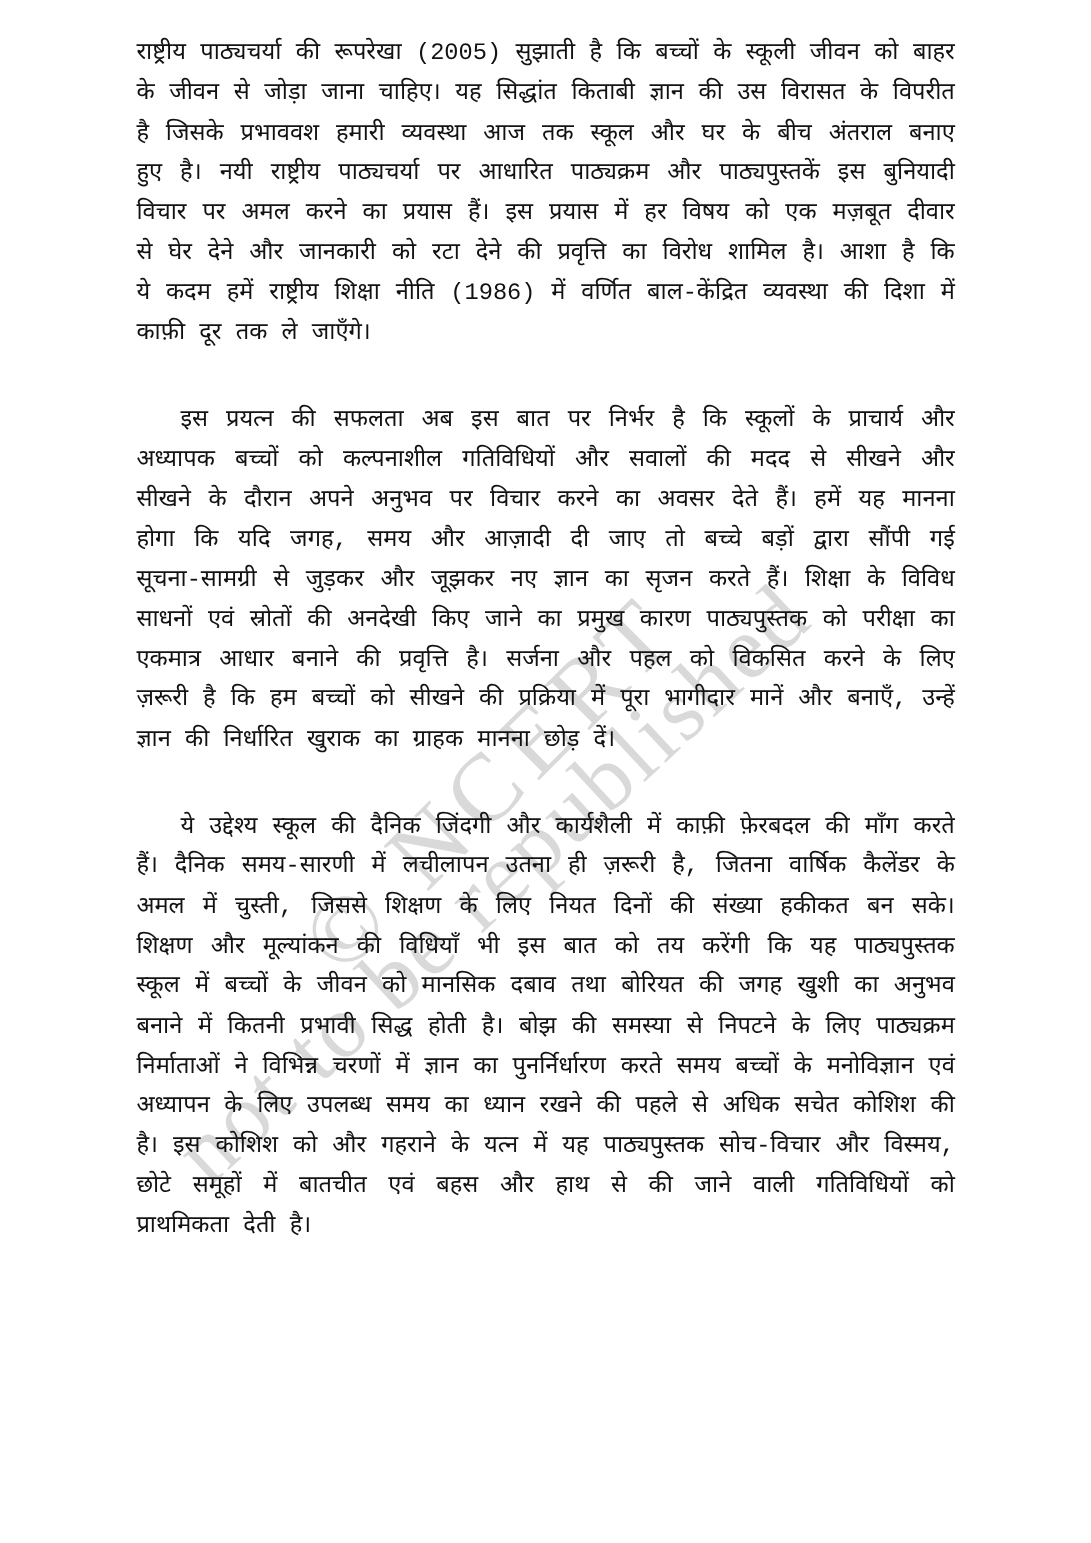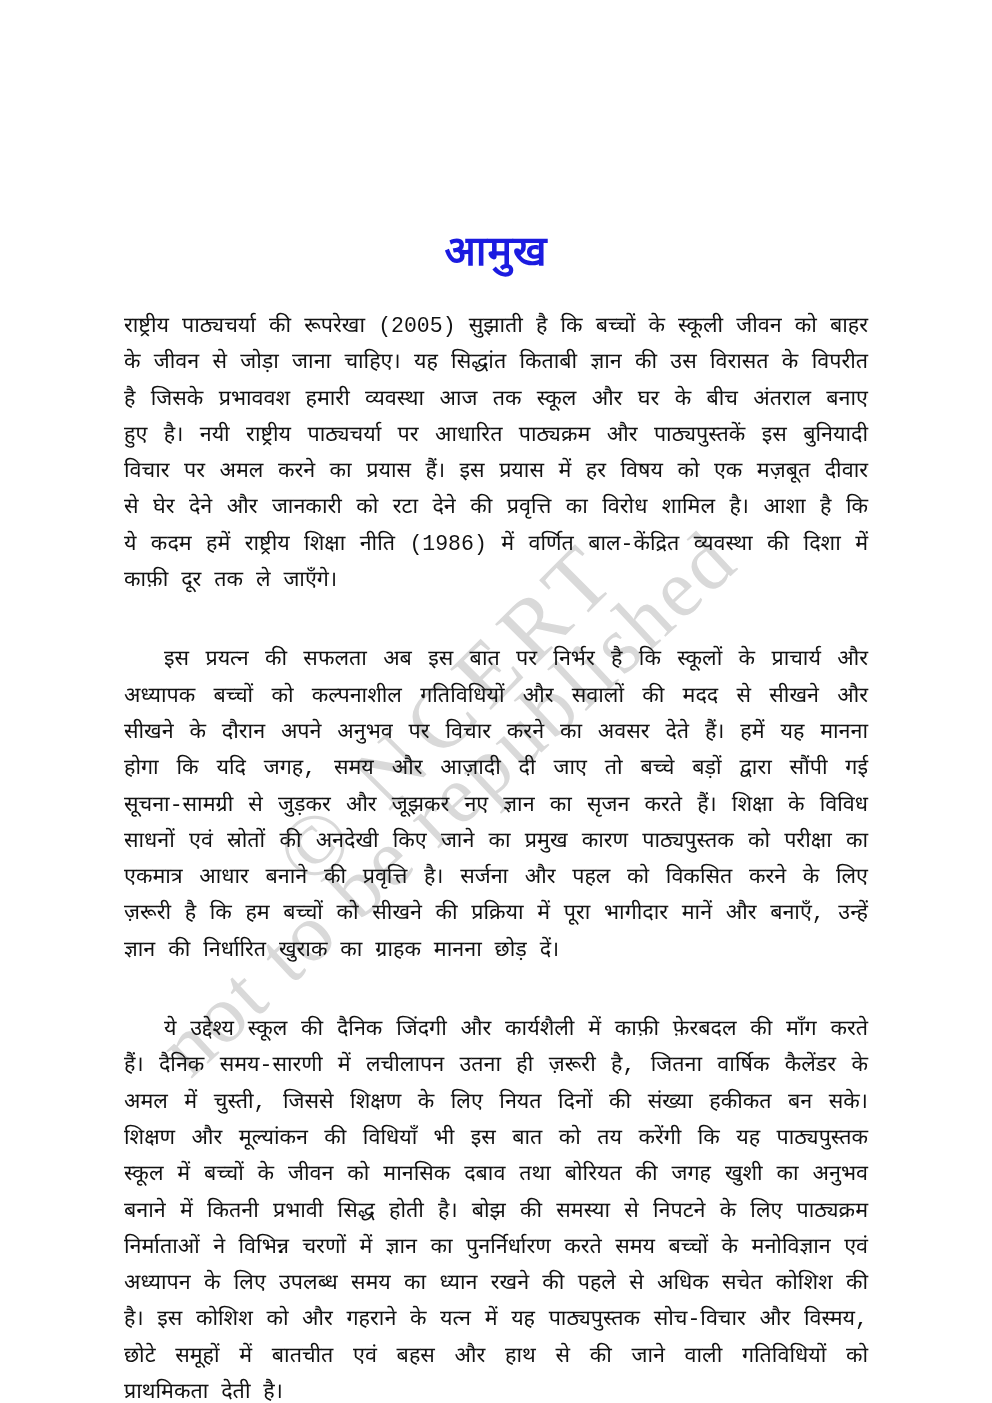--- a/index.html
+++ b/index.html
@@ -80,21 +80,20 @@
 <body>
 
 <div class="page">
 
   <div class="watermark-layer">
     <div class="watermark line1">© NCERT</div>
     <div class="watermark line2">not to be republished</div>
   </div>
 
   <div class="content">
-    <h1 class="doc-title">आमुख</h1>
 
     <div class="body-text">
       <p>राष्ट्रीय पाठ्यचर्या की रूपरेखा (2005) सुझाती है कि बच्चों के स्कूली जीवन को बाहर के जीवन से जोड़ा जाना चाहिए। यह सिद्धांत किताबी ज्ञान की उस विरासत के विपरीत है जिसके प्रभाववश हमारी व्यवस्था आज तक स्कूल और घर के बीच अंतराल बनाए हुए है। नयी राष्ट्रीय पाठ्यचर्या पर आधारित पाठ्यक्रम और पाठ्यपुस्तकें इस बुनियादी विचार पर अमल करने का प्रयास हैं। इस प्रयास में हर विषय को एक मज़बूत दीवार से घेर देने और जानकारी को रटा देने की प्रवृत्ति का विरोध शामिल है। आशा है कि ये कदम हमें राष्ट्रीय शिक्षा नीति (1986) में वर्णित बाल-केंद्रित व्यवस्था की दिशा में काफ़ी दूर तक ले जाएँगे।</p>
       <p>इस प्रयत्न की सफलता अब इस बात पर निर्भर है कि स्कूलों के प्राचार्य और अध्यापक बच्चों को कल्पनाशील गतिविधियों और सवालों की मदद से सीखने और सीखने के दौरान अपने अनुभव पर विचार करने का अवसर देते हैं। हमें यह मानना होगा कि यदि जगह, समय और आज़ादी दी जाए तो बच्चे बड़ों द्वारा सौंपी गई सूचना-सामग्री से जुड़कर और जूझकर नए ज्ञान का सृजन करते हैं। शिक्षा के विविध साधनों एवं स्रोतों की अनदेखी किए जाने का प्रमुख कारण पाठ्यपुस्तक को परीक्षा का एकमात्र आधार बनाने की प्रवृत्ति है। सर्जना और पहल को विकसित करने के लिए ज़रूरी है कि हम बच्चों को सीखने की प्रक्रिया में पूरा भागीदार मानें और बनाएँ, उन्हें ज्ञान की निर्धारित खुराक का ग्राहक मानना छोड़ दें।</p>
       <p>ये उद्देश्य स्कूल की दैनिक जिंदगी और कार्यशैली में काफ़ी फ़ेरबदल की माँग करते हैं। दैनिक समय-सारणी में लचीलापन उतना ही ज़रूरी है, जितना वार्षिक कैलेंडर के अमल में चुस्ती, जिससे शिक्षण के लिए नियत दिनों की संख्या हकीकत बन सके। शिक्षण और मूल्यांकन की विधियाँ भी इस बात को तय करेंगी कि यह पाठ्यपुस्तक स्कूल में बच्चों के जीवन को मानसिक दबाव तथा बोरियत की जगह खुशी का अनुभव बनाने में कितनी प्रभावी सिद्ध होती है। बोझ की समस्या से निपटने के लिए पाठ्यक्रम निर्माताओं ने विभिन्न चरणों में ज्ञान का पुनर्निर्धारण करते समय बच्चों के मनोविज्ञान एवं अध्यापन के लिए उपलब्ध समय का ध्यान रखने की पहले से अधिक सचेत कोशिश की है। इस कोशिश को और गहराने के यत्न में यह पाठ्यपुस्तक सोच-विचार और विस्मय, छोटे समूहों में बातचीत एवं बहस और हाथ से की जाने वाली गतिविधियों को प्राथमिकता देती है।</p>
     </div>
   </div>
 
 </div>
 

